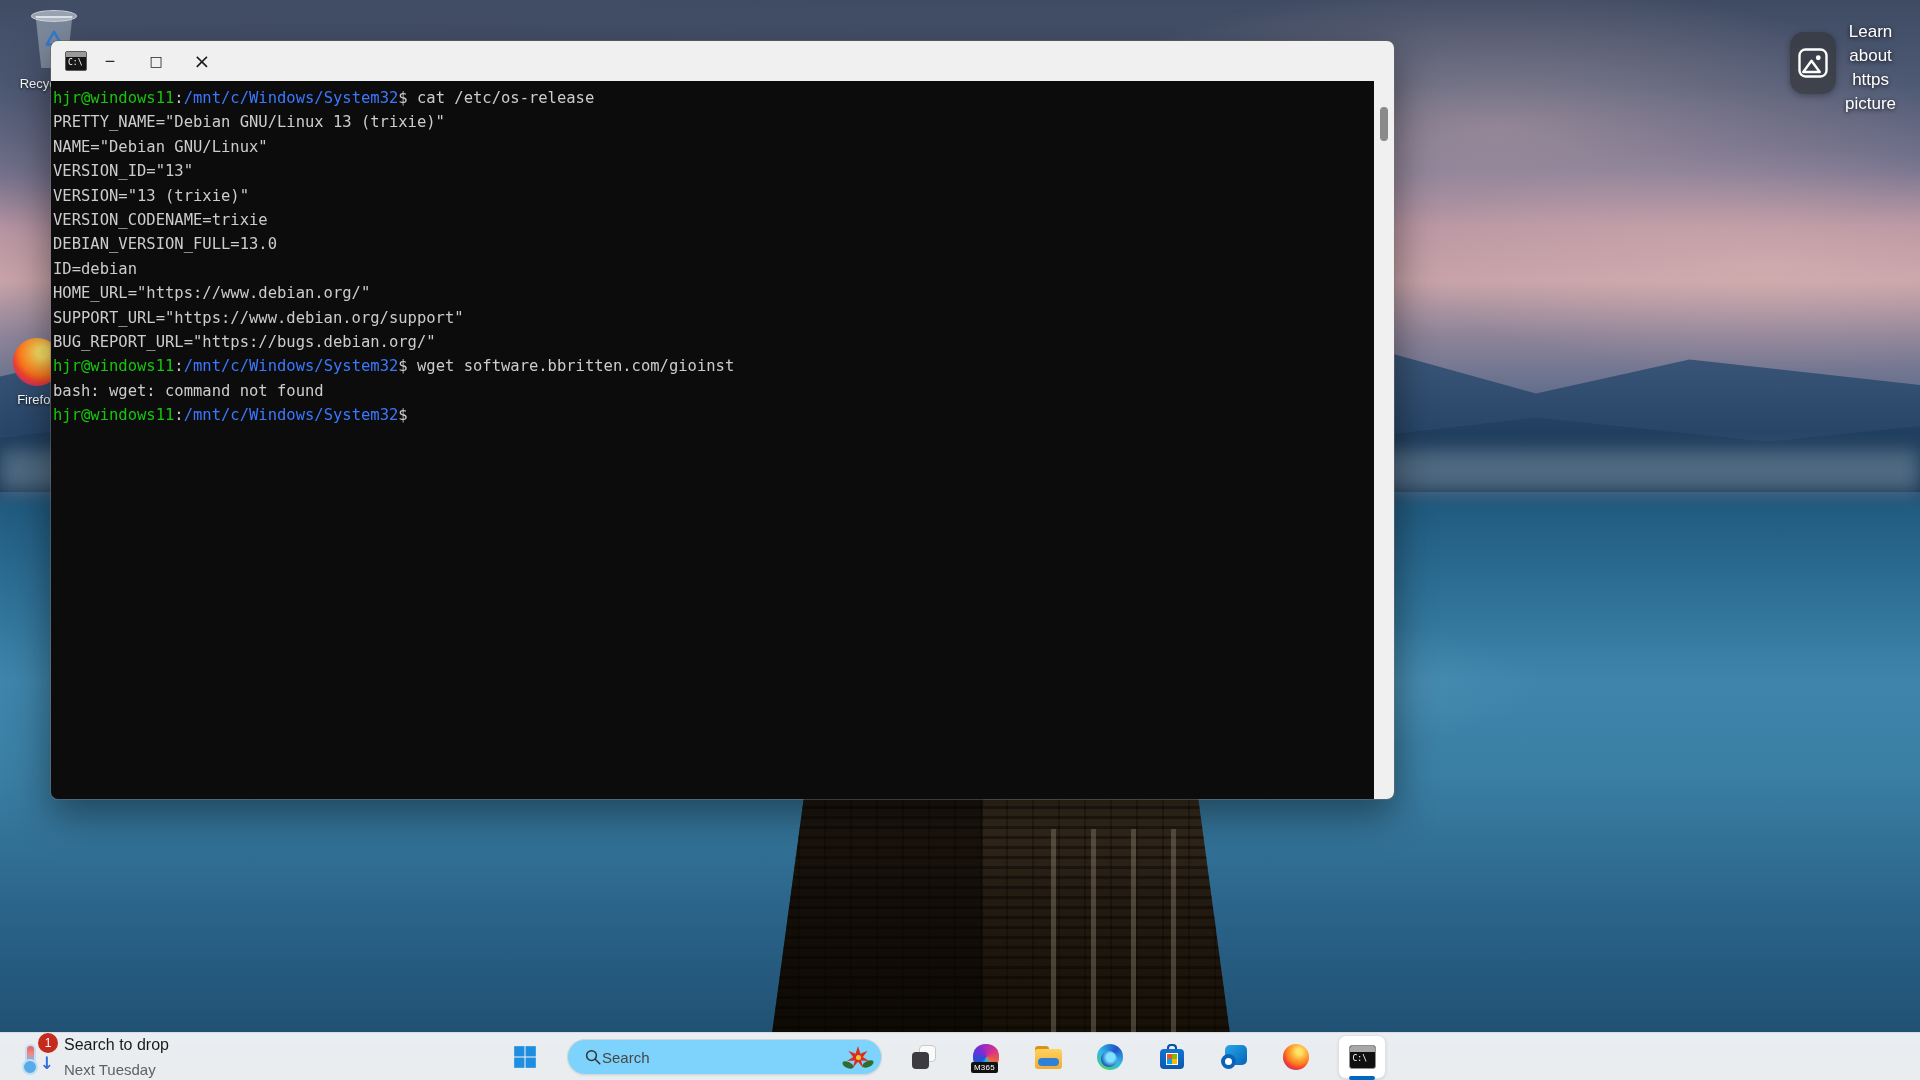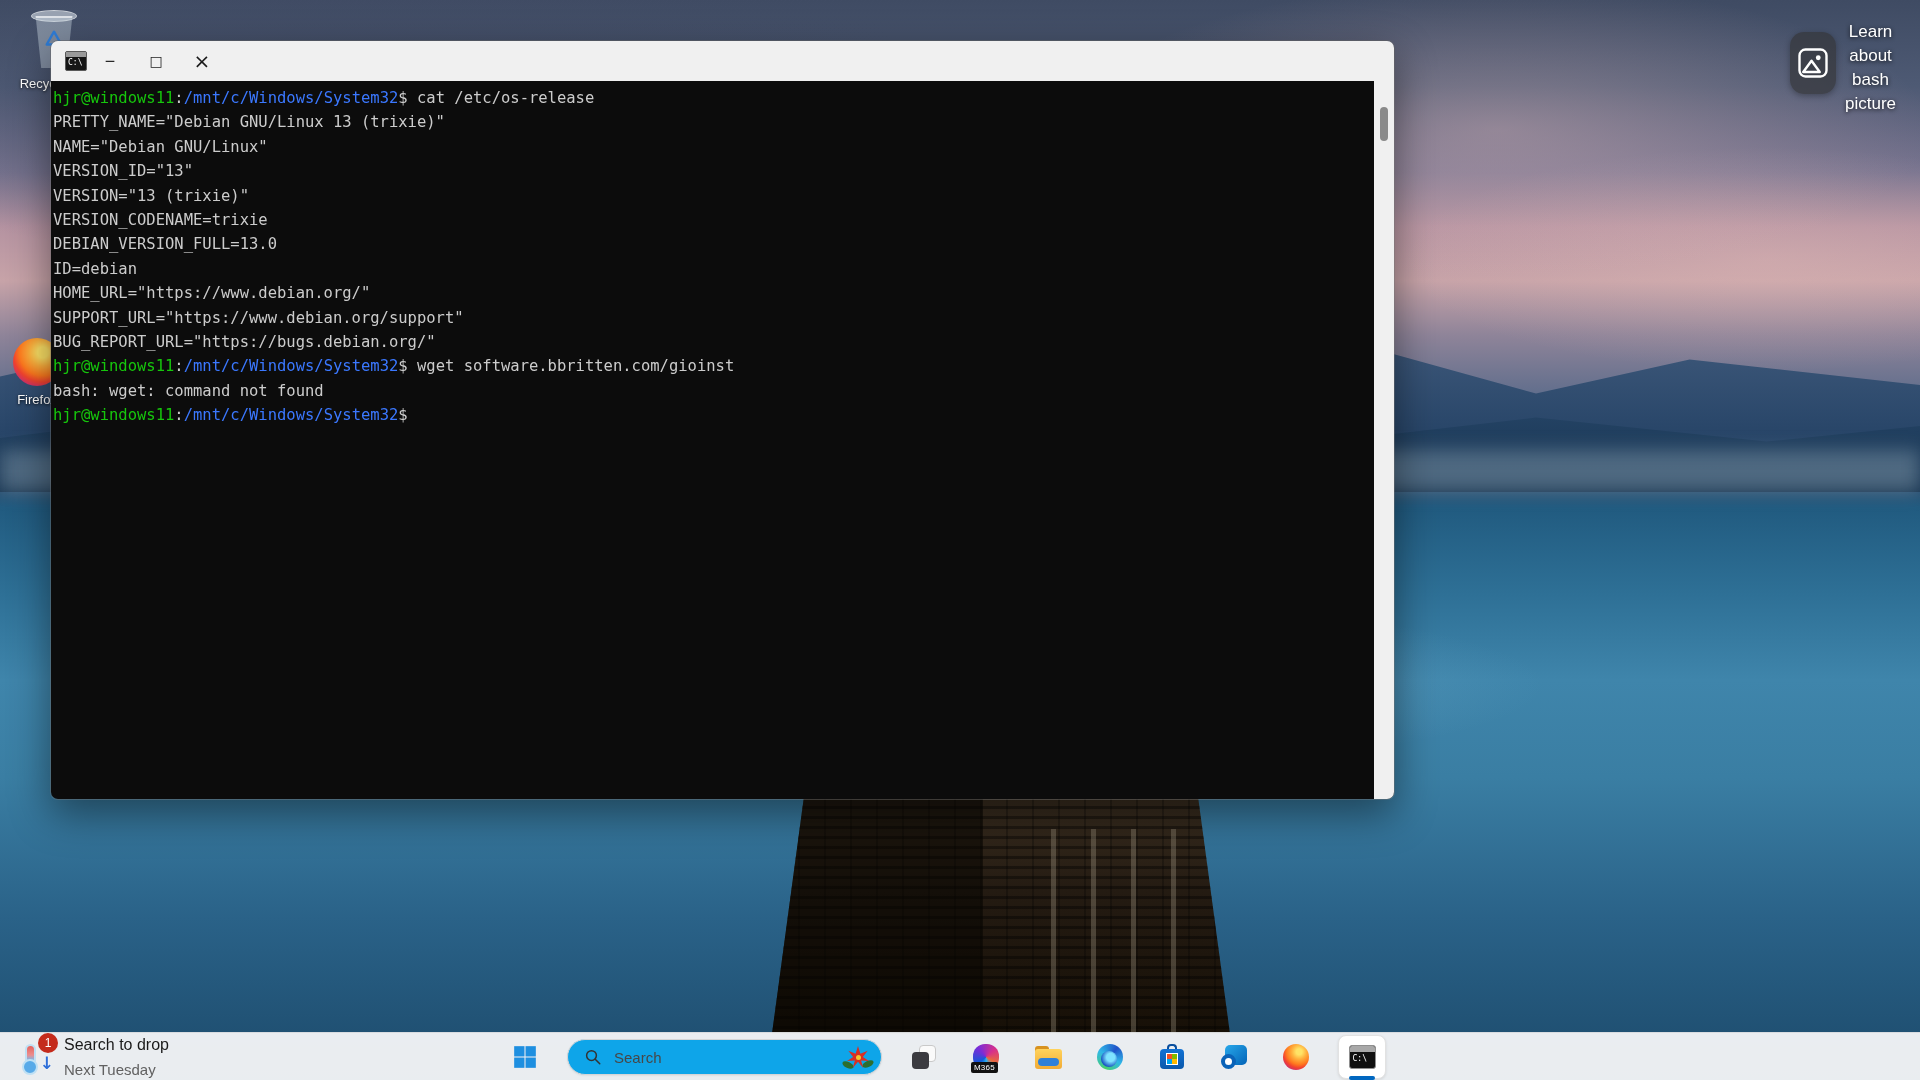--- a/index.html
+++ b/index.html
@@ -92,22 +92,22 @@
     background:#58aae8; border:2px solid #bfe0f4; }
   .thermo-arrow { position:absolute; right:2px; bottom:4px; color:#2f6fd8; font-size:17px; font-weight:bold;
     text-shadow:0 0 2px #fff; font-family:"DejaVu Sans", sans-serif; }
   .wbadge { position:absolute; right:-2px; top:-4px; width:20px; height:20px; border-radius:50%;
     background:#c42b1c; color:#fff; font-size:12px; display:flex; align-items:center; justify-content:center; }
   .wtext .h { font-size:16px; color:#1a1a1a; }
   .wtext .s { font-size:15px; color:#616161; margin-top:7px; }
 
   .tb-center { position:absolute; left:505px; top:0; height:48px; display:flex; align-items:center; gap:22px; }
   .tb-btn { width:40px; height:40px; border-radius:6px; display:flex; align-items:center; justify-content:center; position:relative; }
-  .search-pill { width:315px; height:36px; border-radius:18px; background:#0ea5e9; border:1px solid #d4d5d7;
-    display:flex; align-items:center; padding:0 8px 0 16px; gap:12px; box-shadow:0 1px 2px rgba(0,0,0,.06); }
+  .search-pill { width:315px; height:36px; border-radius:18px; background:#7dd3fc; border:1px solid #d4d5d7;
+    display:flex; align-items:center; padding:0 8px 0 16px; gap:0; box-shadow:0 1px 2px rgba(0,0,0,.06); }
   .search-pill .stext { flex:1 1 auto; font-size:15px; color:#474747; }
   .flower { position:relative; width:30px; height:30px; }
   .flower .petals { position:absolute; left:4px; top:4px; width:22px; height:22px; background:#d92f23;
     clip-path:polygon(50% 0,61% 35%,94% 22%,72% 50%,100% 68%,64% 66%,74% 100%,50% 72%,26% 100%,36% 66%,0 68%,28% 50%,6% 22%,39% 35%); }
   .flower .center { position:absolute; left:13px; top:13px; width:5px; height:5px; border-radius:50%; background:#f4c52c; }
   .flower .leaf1,.flower .leaf2 { position:absolute; width:12px; height:6px; border-radius:50%; background:#2c6e2f; }
   .flower .leaf1 { left:-1px; top:20px; transform:rotate(25deg); }
   .flower .leaf2 { right:-1px; top:19px; transform:rotate(-25deg); }
 
   
@@ -187,21 +187,21 @@
   <div class="learn">
     <div class="learn-box">
       <svg width="36" height="36" viewBox="0 0 24 24">
         <rect x="3" y="3" width="18" height="18" rx="4" fill="none" stroke="#fff" stroke-width="1.6"></rect>
         <circle cx="15.5" cy="8.5" r="1.6" fill="#fff"></circle>
         <path d="M5.5 18 L11 10.5 L16.5 18 Z" fill="none" stroke="#fff" stroke-width="1.6" stroke-linejoin="round"></path>
       </svg>
     </div>
     <div class="learn-text">
       <div>Learn about</div>
-      <div>bash picture</div>
+      <div>https picture</div>
     </div>
   </div>
 
   <div class="term-window">
     <div class="titlebar">
       <span class="tb-icon">
         <span class="cbar"></span>
         <span class="cglyph">C:\</span>
       </span>
       <span class="win-controls">

